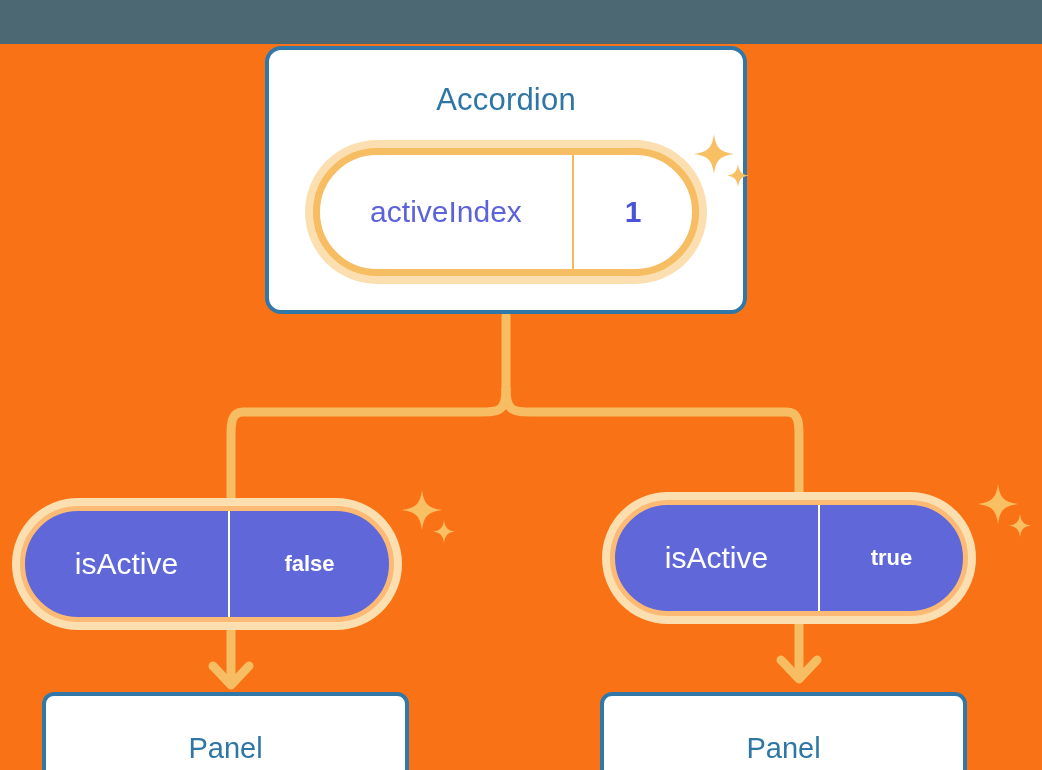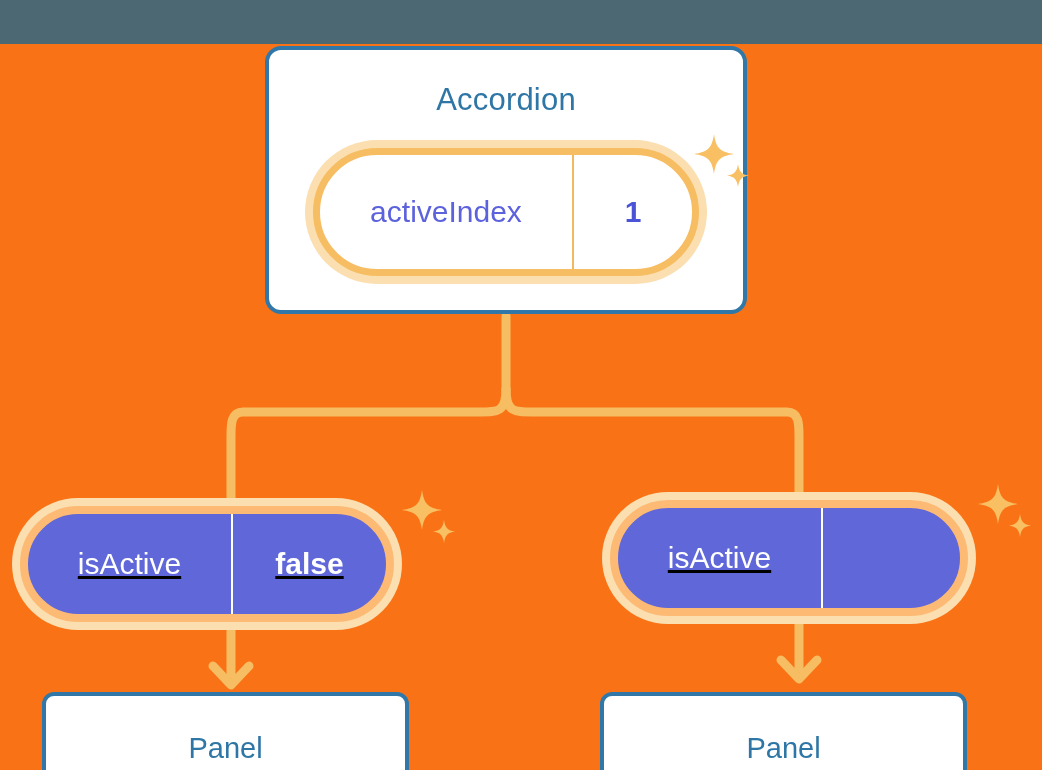--- a/index.html
+++ b/index.html
@@ -103,32 +103,31 @@
   #pill-root .seg-val {
     color: #4b54d6;
     font-size: 30px;
     flex: 1 1 auto;
   }
 
   
   .pill-leaf {
     background: #6067d8;
     height: 116px;
-    border: 8px solid #fdba74;
+    border: 5px solid #fdba74;
     box-shadow: 0 0 0 8px #fbdfb0;
-    text-decoration: underline;
   }
   .pill-leaf .seg-key {
     color: #ffffff;
     font-size: 30px;
     border-right: 2px solid #ffffff;
   }
   .pill-leaf .seg-val {
     color: #ffffff;
-    font-size: 30px;
+    font-size: 22px;
   }
   #pill-left  { left: 20px;  top: 462px; width: 374px; }
   #pill-left  .seg-key { flex: 0 0 205px; }
   #pill-left  .seg-val { flex: 1 1 auto; }
   #pill-right { left: 610px; top: 456px; width: 358px; }
   #pill-right .seg-key { flex: 0 0 205px; }
   #pill-right .seg-val { flex: 1 1 auto; }
 
   
   .sparkle {
@@ -187,20 +186,21 @@
     <path d="M48 36 C49.2 44, 51.5 46.4, 59 47.6 C51.5 48.8, 49.2 51.2, 48 59
              C46.8 51.2, 44.4 48.8, 37 47.6 C44.4 46.4, 46.8 44, 48 36 Z" fill="#f8bf63"></path>
   </svg>
 
   <div class="card panel-card" id="panel-left">
     <div class="panel-label">Panel</div>
   </div>
 
   <div class="pill pill-leaf" id="pill-right">
     <div class="seg seg-key">isActive</div>
+    <div class="seg seg-val">true</div>
   </div>
 
   <svg class="sparkle" style="left:972px; top:434px;" width="64" height="64" viewBox="0 0 64 64">
     <path d="M26 6 C28 20, 32 24, 46 26 C32 28, 28 32, 26 46
              C24 32, 20 28, 6 26 C20 24, 24 20, 26 6 Z" fill="#f8bf63"></path>
     <path d="M48 36 C49.2 44, 51.5 46.4, 59 47.6 C51.5 48.8, 49.2 51.2, 48 59
              C46.8 51.2, 44.4 48.8, 37 47.6 C44.4 46.4, 46.8 44, 48 36 Z" fill="#f8bf63"></path>
   </svg>
 
   <div class="card panel-card" id="panel-right">

